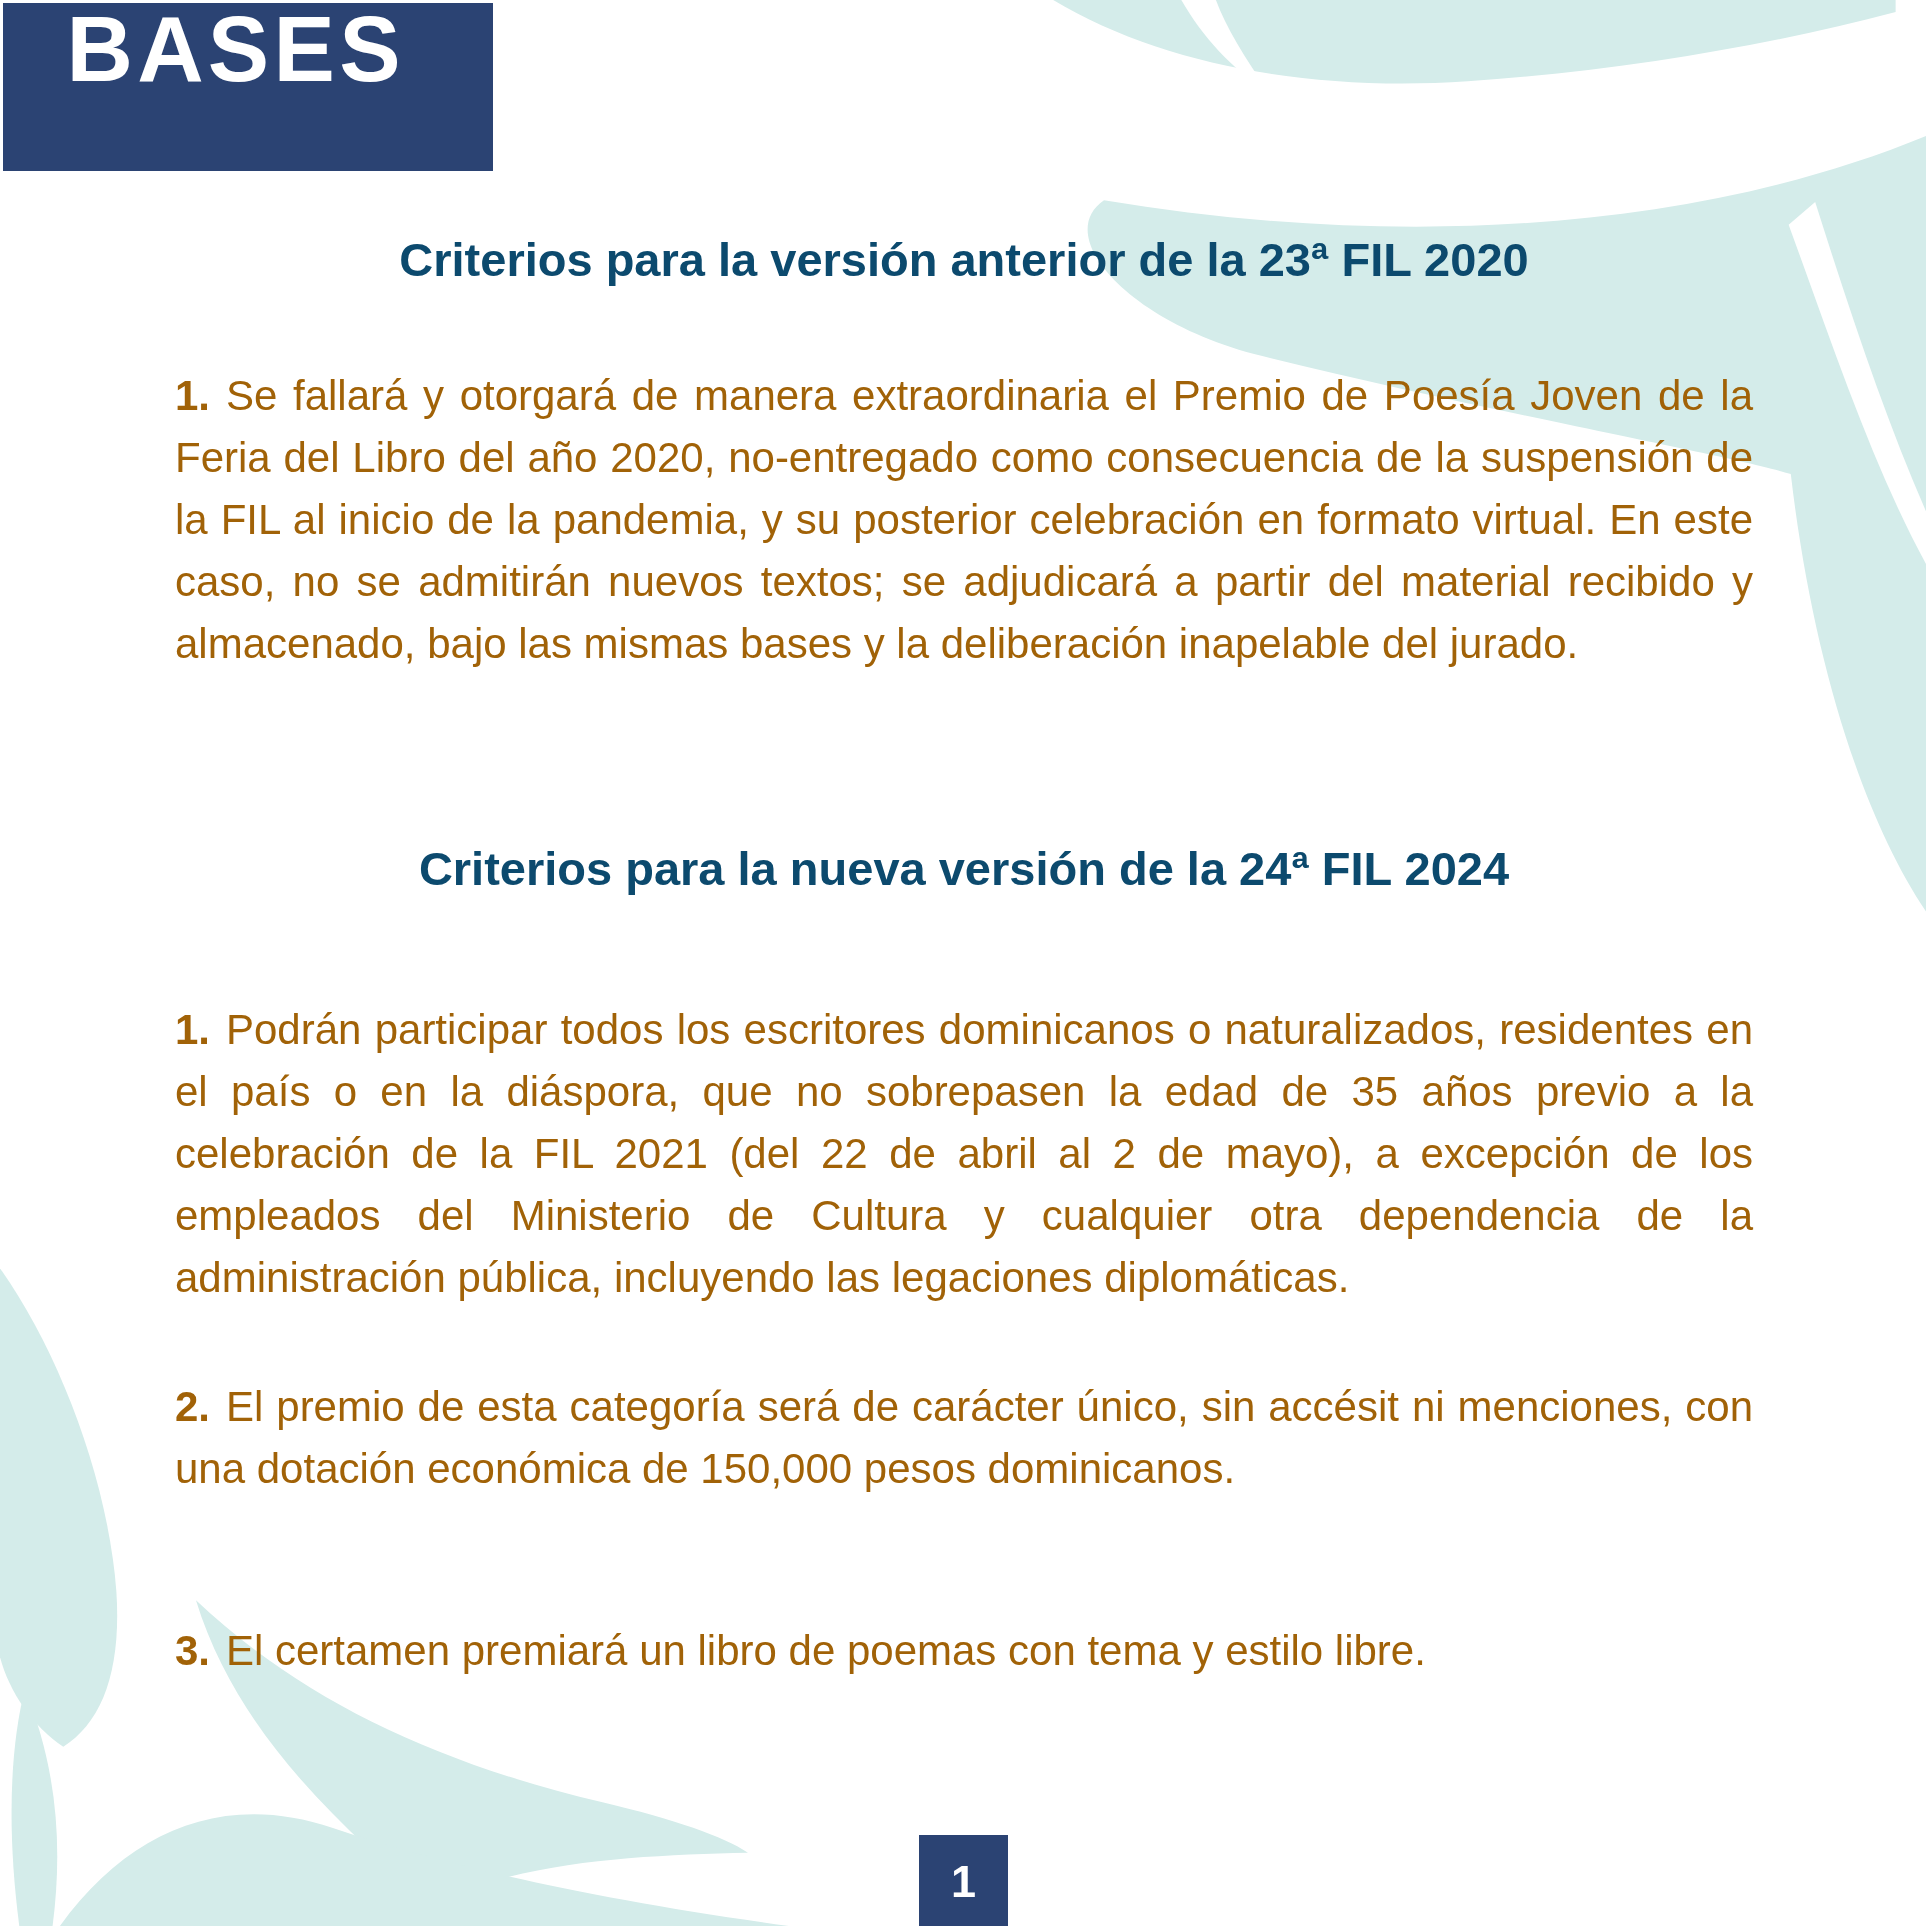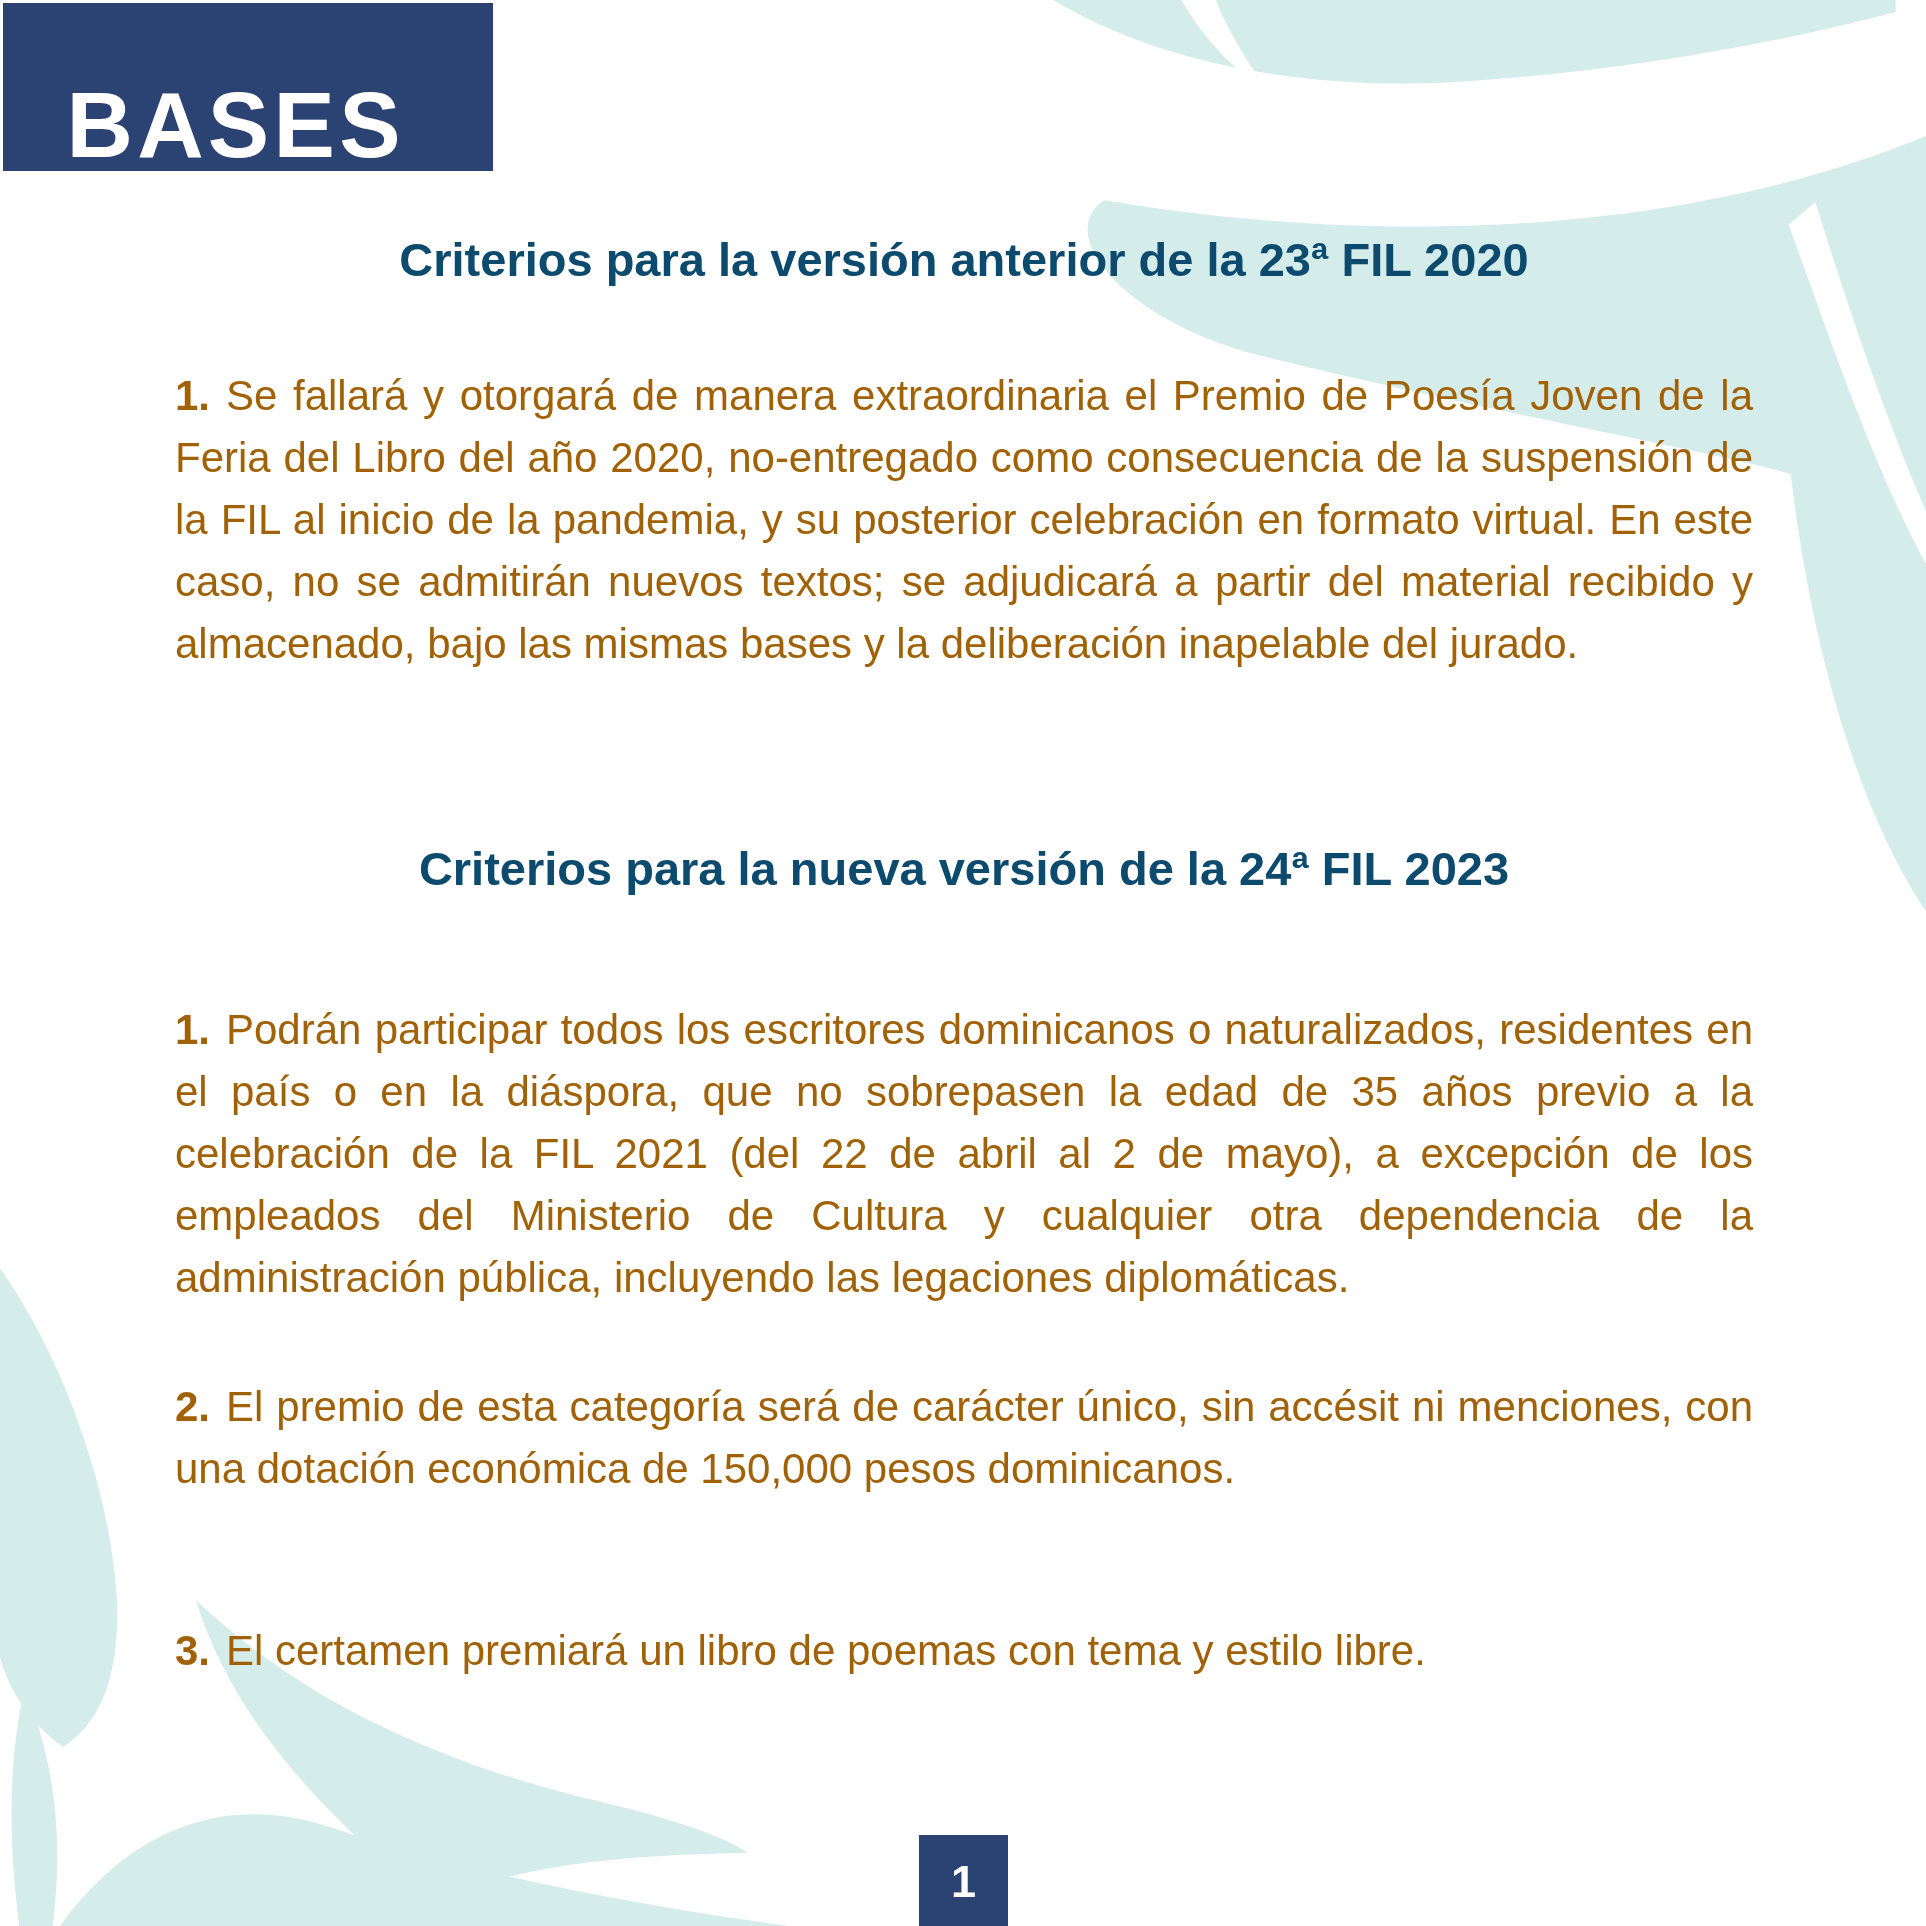--- a/index.html
+++ b/index.html
@@ -25,21 +25,21 @@
   }
   .bg-decor .teal { fill: #d4ecea; }
   .bg-decor .gap  { fill: #ffffff; }
 
   .bases-box {
     position: absolute;
     left: 3.4px; top: 3.4px;
     width: 490px; height: 168px;
     background: #2b4373;
     display: flex;
-    align-items: flex-end;
+    align-items: flex-start;
     z-index: 2;
   }
   .bases-box .bases-label {
     color: #ffffff;
     font-weight: bold;
     font-size: 92px;
     letter-spacing: 4.3px;
     padding-left: 63px;
     line-height: 1;
   }
@@ -115,21 +115,21 @@
   </svg>
 
   <header class="bases-box">
     <span class="bases-label">BASES</span>
   </header>
 
   <h2 class="sec-title" id="title-1">Criterios para la versión anterior de la 23ª FIL 2020</h2>
 
   <p class="para" id="para-s1-1"><span class="item-number">1.</span><span class="item-text">Se fallará y otorgará de manera extraordinaria el Premio de Poesía Joven de la Feria del Libro del año 2020, no-entregado como consecuencia de la suspensión de la FIL al inicio de la pandemia, y su posterior celebración en formato virtual. En este caso, no se admitirán nuevos textos; se adjudicará a partir del material recibido y almacenado, bajo las mismas bases y la deliberación inapelable del jurado.</span></p>
 
-  <h2 class="sec-title" id="title-2">Criterios para la nueva versión de la 24ª FIL 2023</h2>
+  <h2 class="sec-title" id="title-2">Criterios para la nueva versión de la 24ª FIL 2024</h2>
 
   <p class="para" id="para-s2-1"><span class="item-number">1.</span><span class="item-text">Podrán participar todos los escritores dominicanos o naturalizados, residentes en el país o en la diáspora, que no sobrepasen la edad de 35 años previo a la celebración de la FIL 2021 (del 22 de abril al 2 de mayo), a excepción de los empleados del Ministerio de Cultura y cualquier otra dependencia de la administración pública, incluyendo las legaciones diplomáticas.</span></p>
 
   <p class="para" id="para-s2-2"><span class="item-number">2.</span><span class="item-text">El premio de esta categoría será de carácter único, sin accésit ni menciones, con una dotación económica de 150,000 pesos dominicanos.</span></p>
 
   <p class="para" id="para-s2-3"><span class="item-number">3.</span><span class="item-text">El certamen premiará un libro de poemas con tema y estilo libre.</span></p>
 
   <footer class="page-num-box">
     <span class="page-num">1</span>
   </footer>

